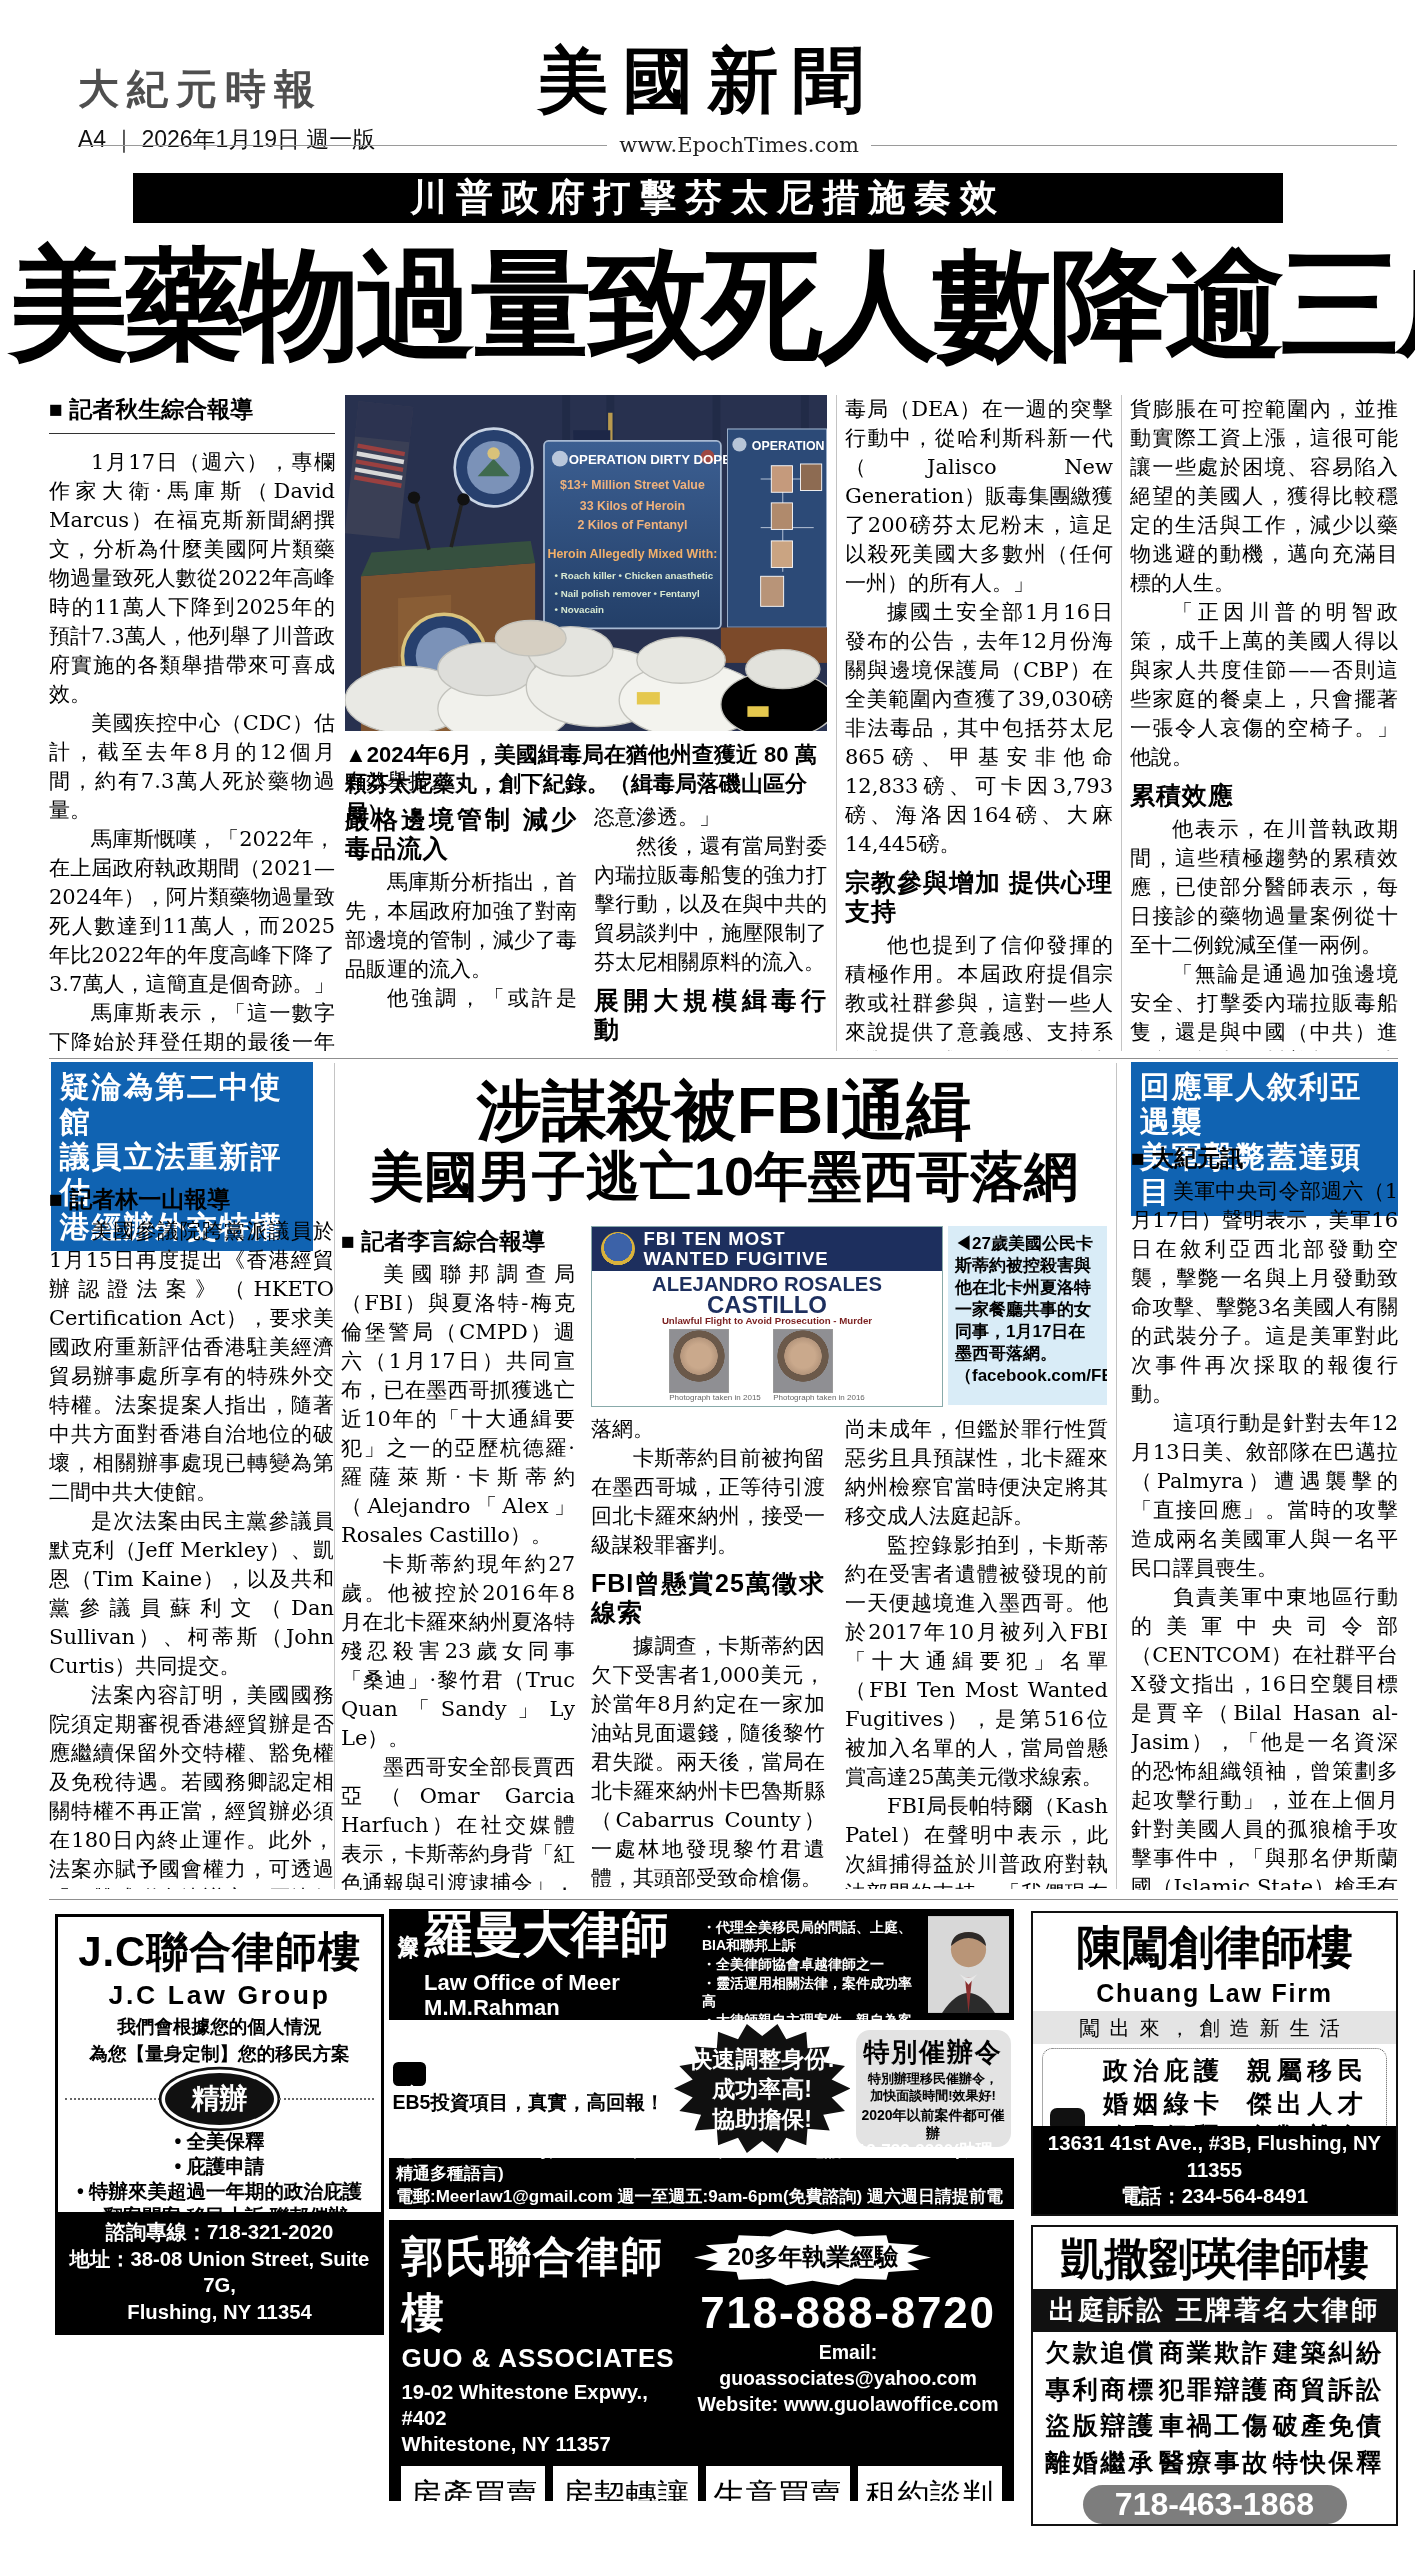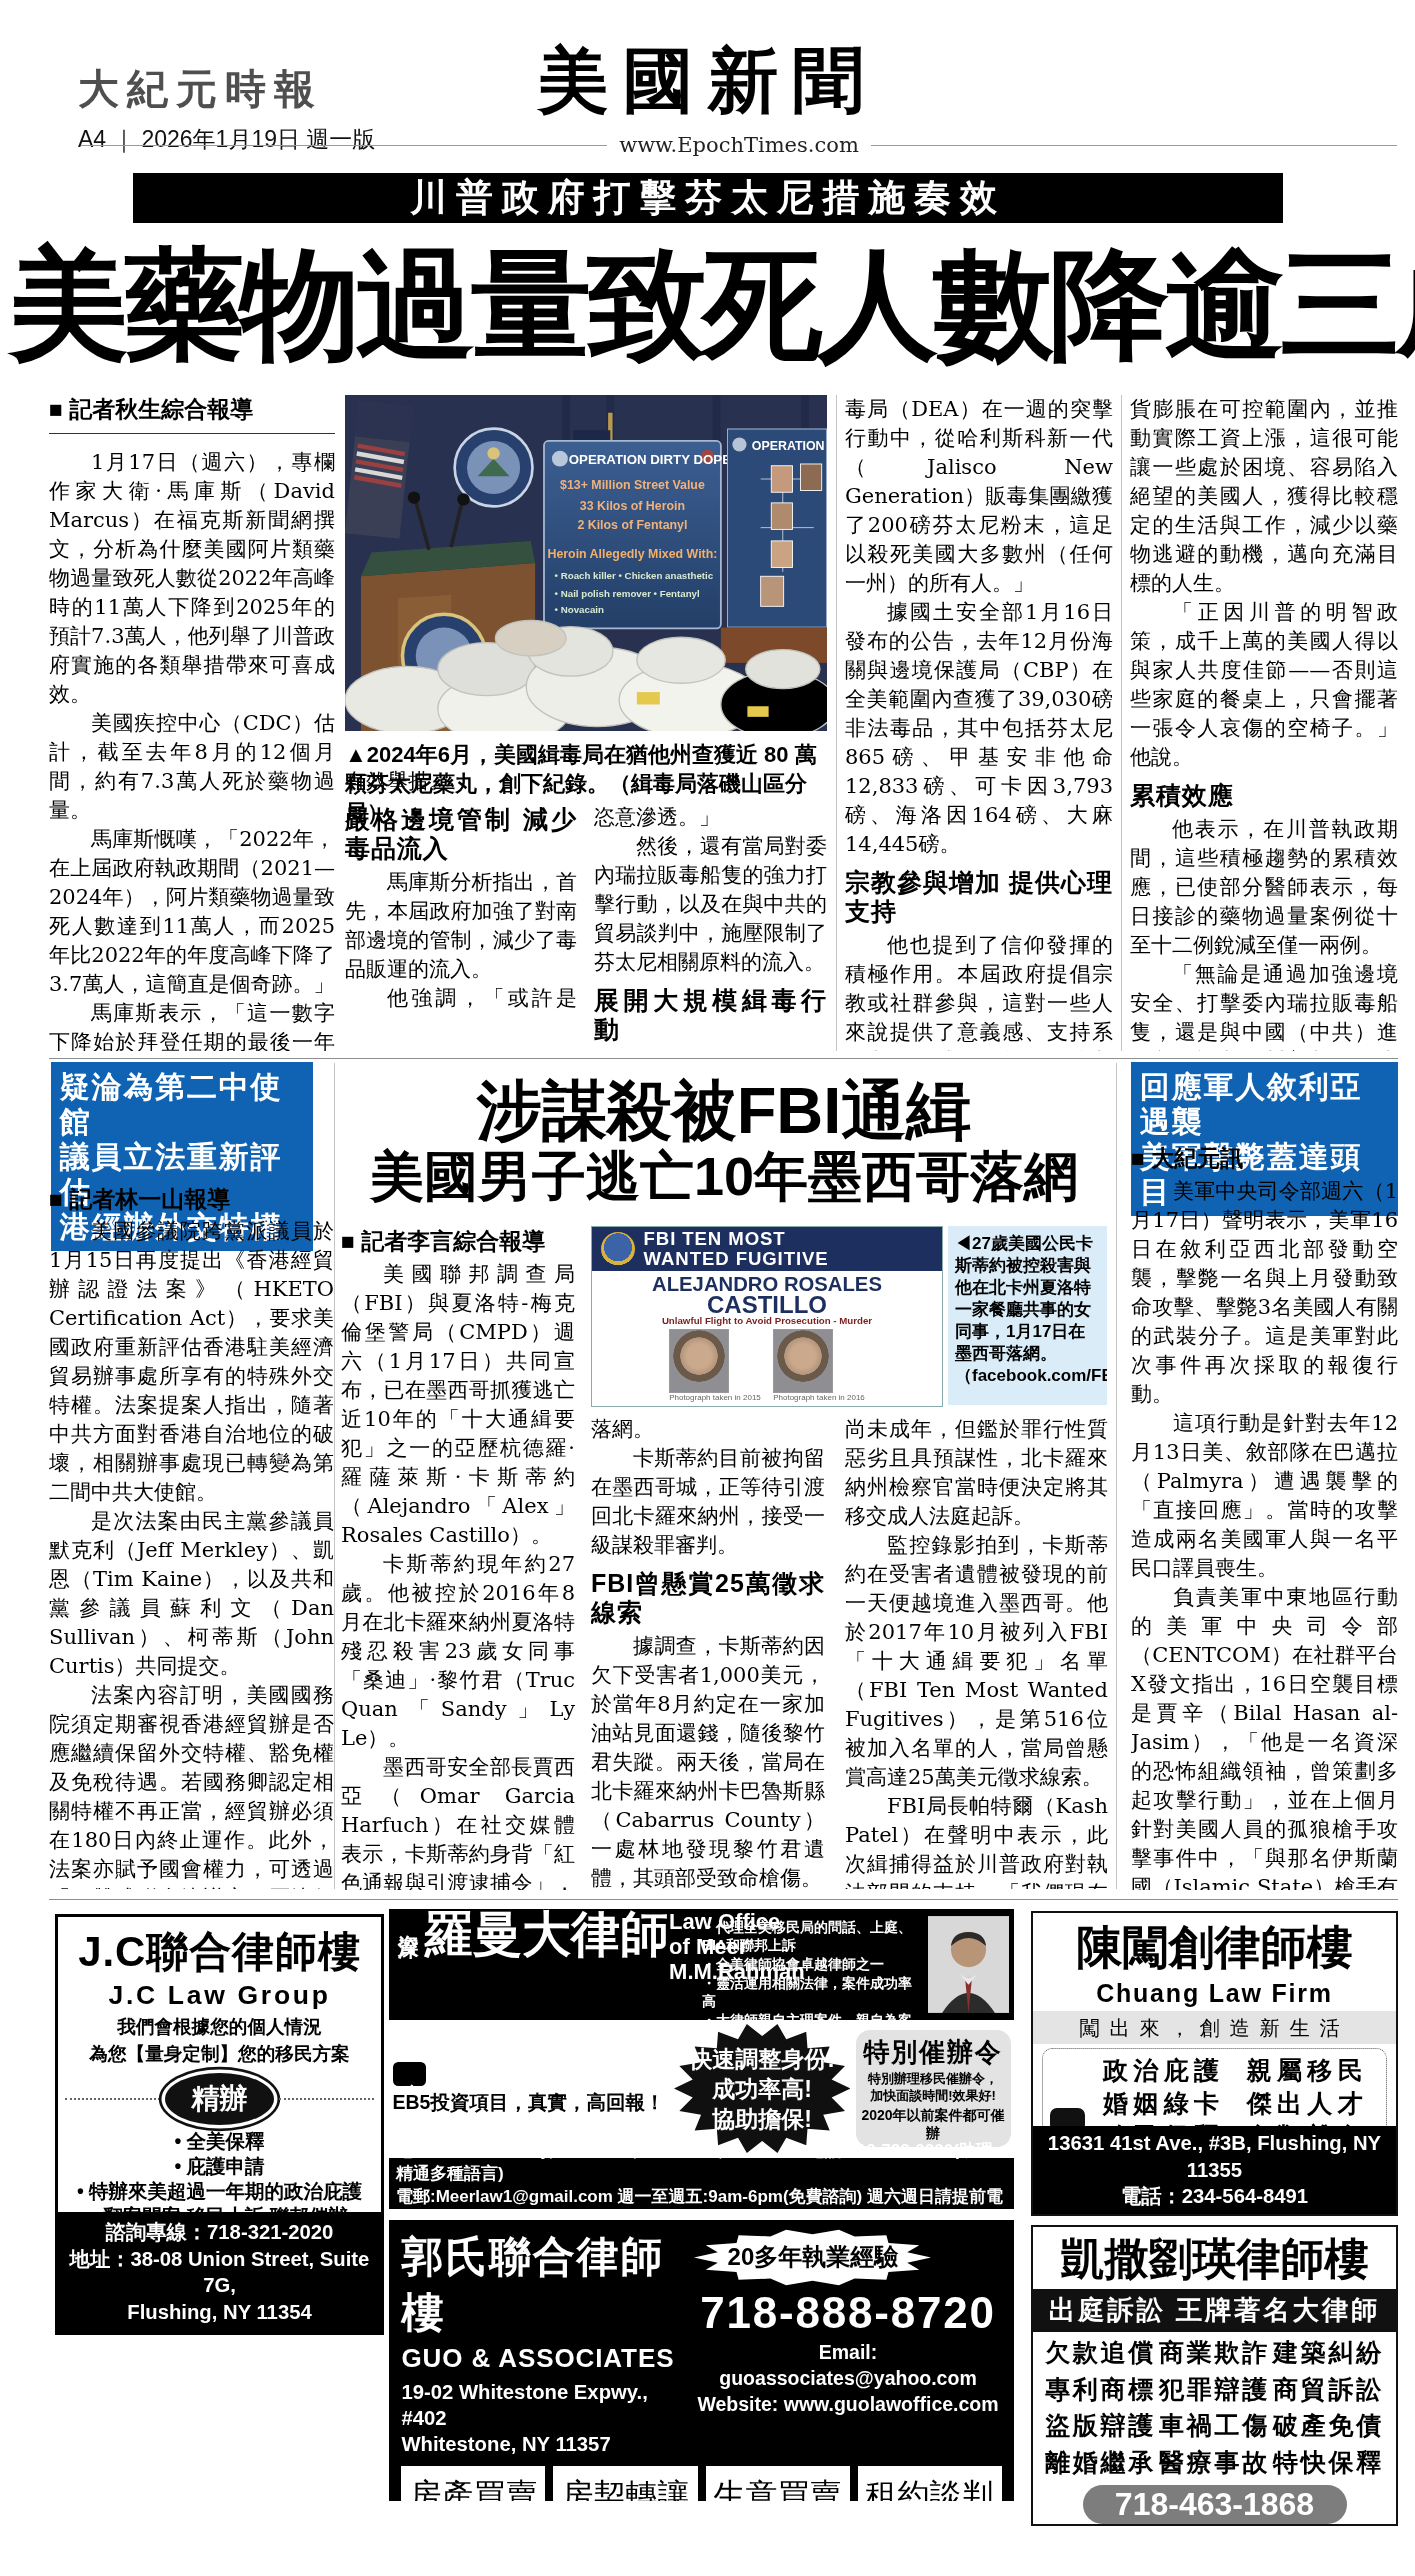--- a/index.html
+++ b/index.html
@@ -89,21 +89,21 @@
   .jc-badgerow .dots{flex:1;border-top:2.7px dotted #666;height:0;}
   .jc-badge{background:#111;color:#fff;border-radius:50%;padding:7px 26.5px;font-size:28px;font-weight:900;
             box-shadow:0 0 0 3.5px #fff,0 0 0 6.2px #111;}
   .jc-services{font-size:19.5px;font-weight:bold;line-height:25px;}
   .jc-footer{position:absolute;bottom:0;left:0;right:0;background:#000;color:#fff;font-weight:800;
              font-size:20.3px;line-height:26.5px;padding:7px 0;}
 
   #ad-rahman{left:389px;top:1909px;width:625px;height:300px;}
   .rm-head{background:#000;color:#fff;height:111px;display:flex;align-items:stretch;}
   .rm-pre{writing-mode:vertical-rl;font-size:21px;font-weight:bold;padding:8.8px 1.8px 0 5.3px;letter-spacing:3.5px;}
-  .rm-titleblock{width:276px;display:flex;flex-direction:row;justify-content:space-between;}
+  .rm-titleblock{width:276px;display:flex;flex-direction:column;justify-content:space-between;}
   .rm-title{font-size:49px;font-weight:900;line-height:51px;white-space:nowrap;}
   .rm-sub{font-size:22px;font-weight:800;line-height:25px;}
   .rm-bullets{flex:1;font-size:14px;line-height:18.6px;font-weight:bold;padding:8.8px 3.5px 0 1.8px;}
   .rm-photo{width:81px;height:97px;margin:7px 5.3px 0 0;flex:0 0 auto;}
   .rm-body{height:134px;display:flex;align-items:center;gap:5.3px;padding:1.8px 3.5px;background:#fff;}
   .rm-left{width:285px;}
   .rm-leftrow{display:flex;gap:5.3px;align-items:stretch;}
   .rm-tab{writing-mode:vertical-rl;background:#000;color:#fff;font-size:18.6px;font-weight:900;
           border-radius:5.3px;padding:7px 3.5px;letter-spacing:3.5px;align-self:center;}
   .rm-services{flex:1;border:1.8px dotted #444;border-radius:12.4px;padding:4.4px 7px;

